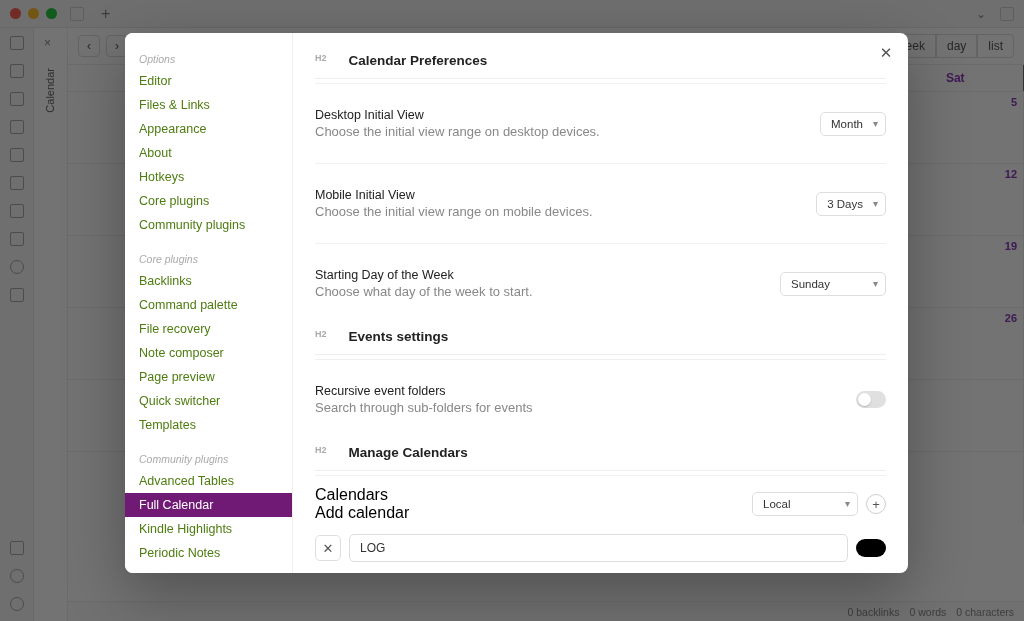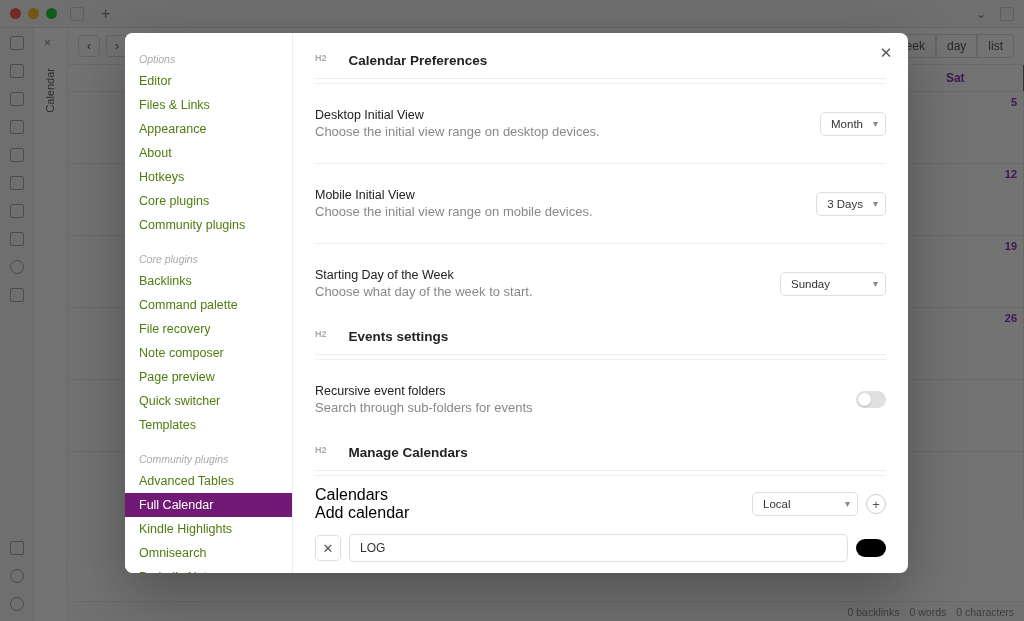--- a/index.html
+++ b/index.html
@@ -236,21 +236,20 @@
     <div class="m-item">File recovery</div>
     <div class="m-item">Note composer</div>
     <div class="m-item">Page preview</div>
     <div class="m-item">Quick switcher</div>
     <div class="m-item">Templates</div>
 
     <div class="m-group-hdr" style="margin-top:10px">Community plugins</div>
     <div class="m-item">Advanced Tables</div>
     <div class="m-item active">Full Calendar</div>
     <div class="m-item">Kindle Highlights</div>
-    <div class="m-item">Omnisearch</div>
     <div class="m-item">Periodic Notes</div>
   </div>
 
   <div class="m-content">
     <div class="sec-h">
       <span class="h2tag">H2</span>
       <span class="h2txt">Calendar Preferences</span>
     </div>
     <hr class="sec-div">
 

